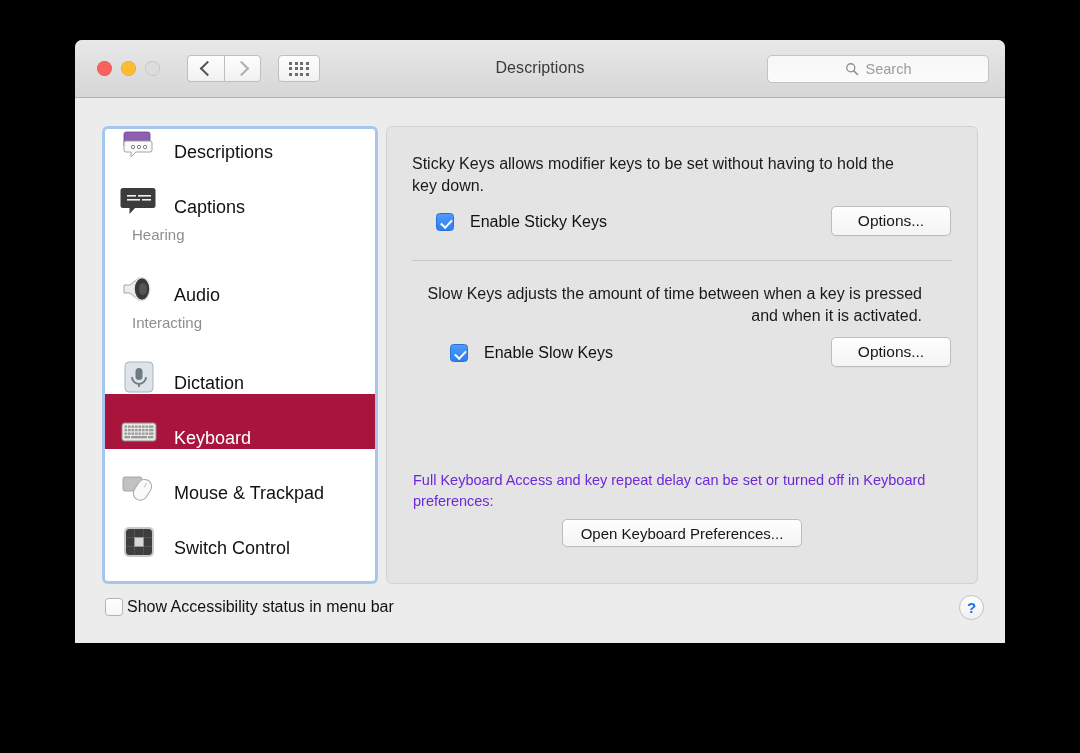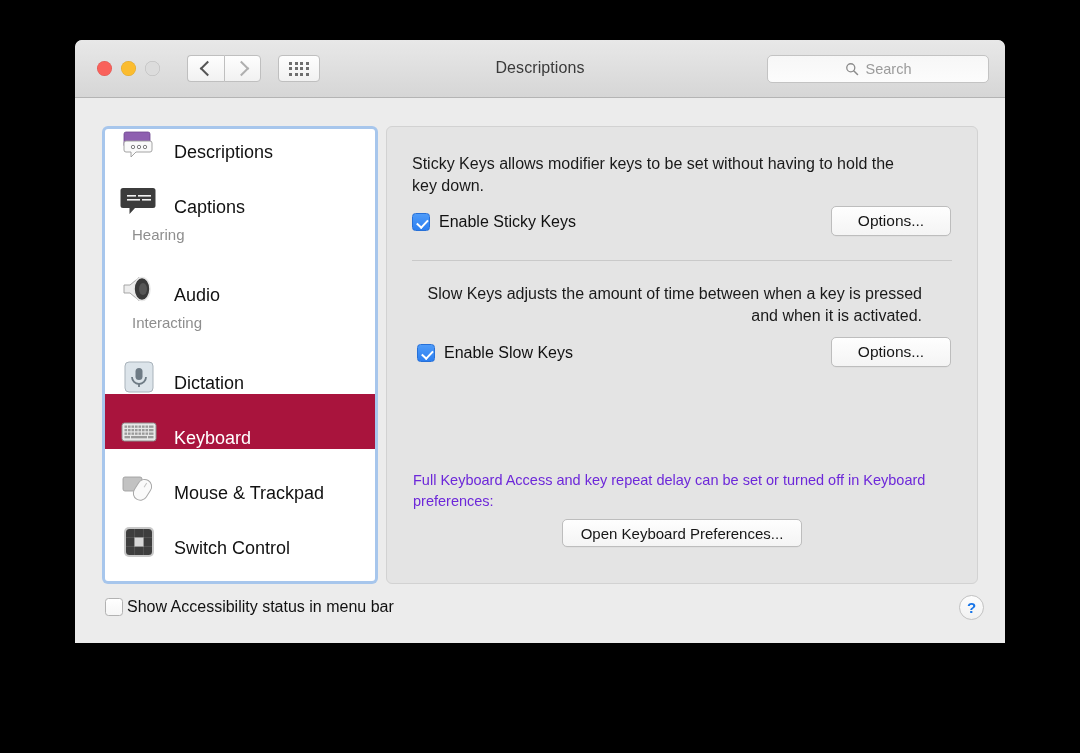--- a/index.html
+++ b/index.html
@@ -189,24 +189,25 @@
     color: #1A1A1A;
     line-height: 1.35;
   }
   #sticky-desc { left: 25px; top: 26px; width: 510px; }
   #slow-desc   { left: 25px; top: 156px; width: 510px; text-align: right; }
 
   .check-row {
     position: absolute;
     display: flex;
     align-items: center;
-    gap: 9px;
+    gap: 16px;
+    margin-left: 24px;
   }
   #sticky-check-row { left: 25px; top: 86px; }
-  #slow-check-row   { left: 30px; top: 217px; }
+  #slow-check-row   { left: 39px; top: 217px; }
 
   .cbox {
     width: 18px; height: 18px;
     border-radius: 3.5px;
     flex: none;
     position: relative;
     box-sizing: border-box;
   }
   .cbox.on {
     background: linear-gradient(to bottom, #4E9BF9, #2C7FF0);

